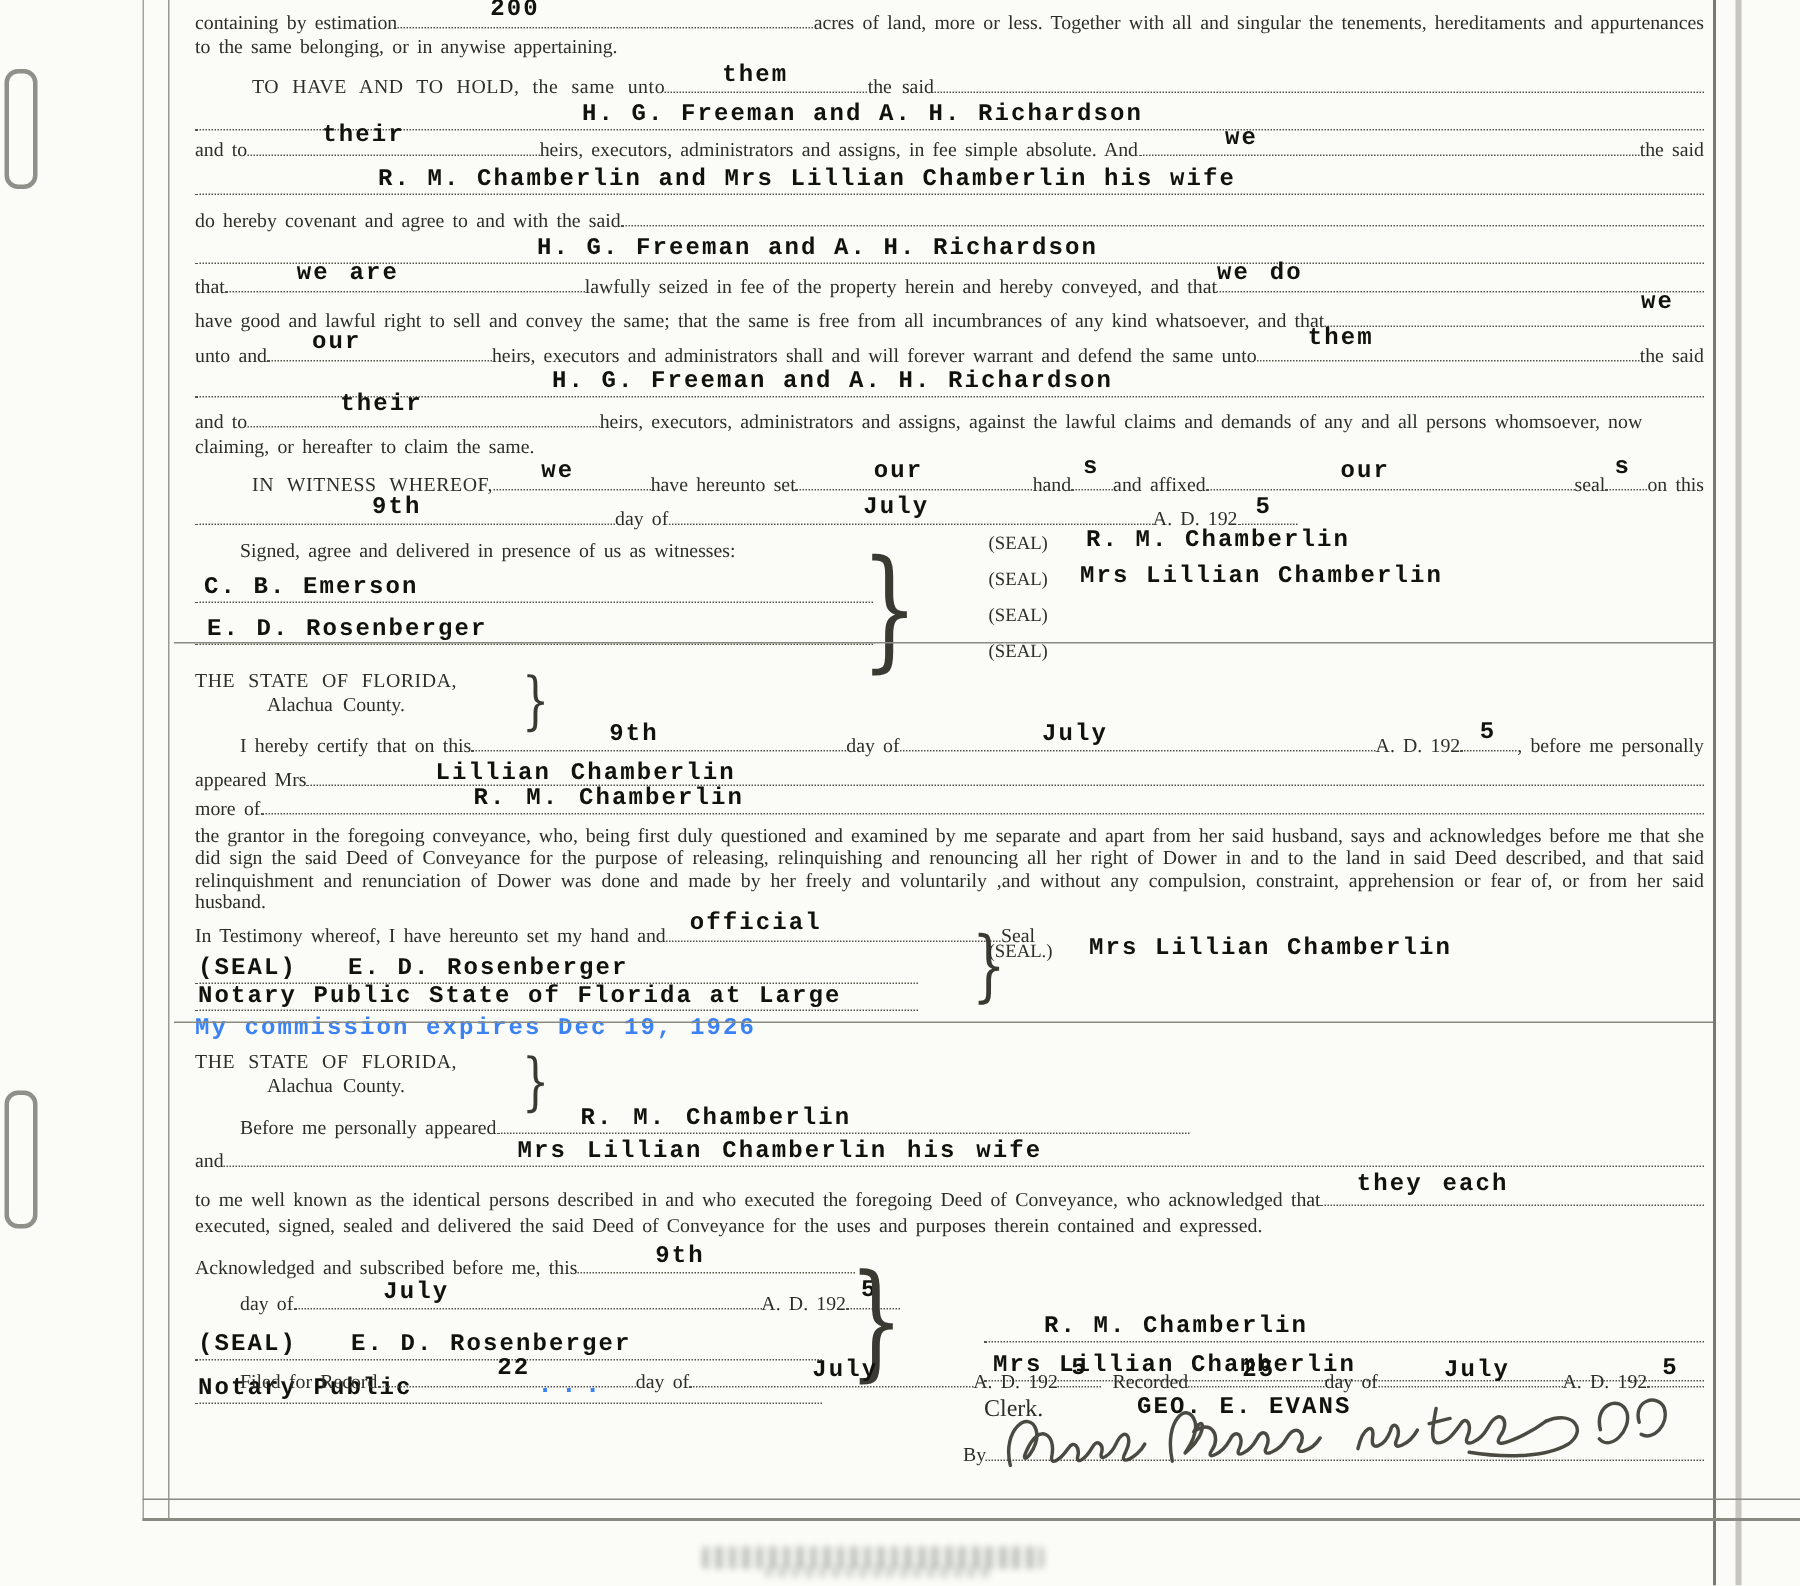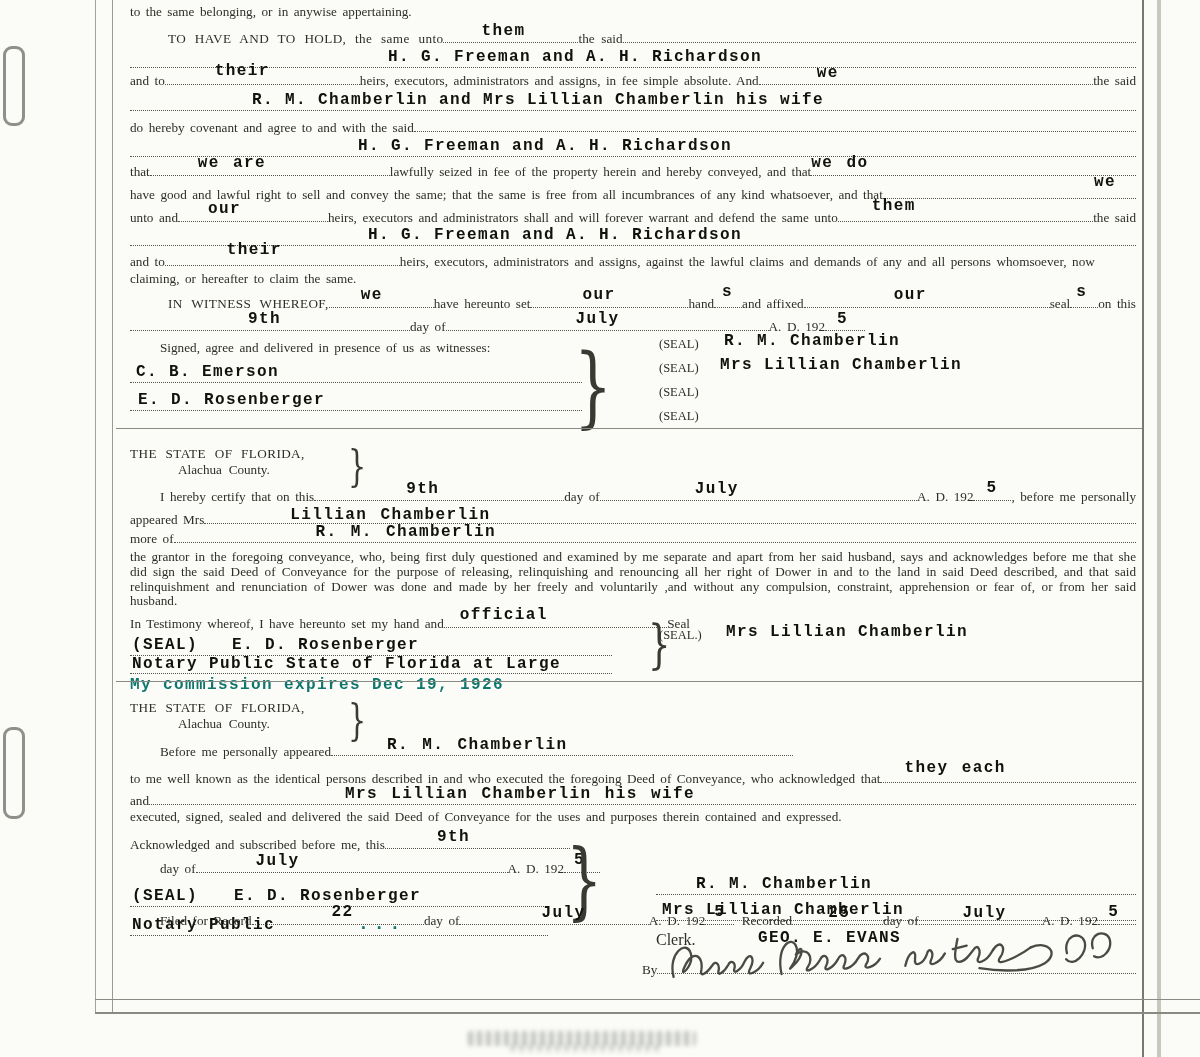--- a/index.html
+++ b/index.html
@@ -6,21 +6,21 @@
   body{position:relative;background:#fbfbf7;font-family:"Liberation Serif",serif;color:#2e2e29;overflow:hidden}
   .block{position:absolute;left:130px;width:1006px}
   .row{display:flex;align-items:baseline;white-space:nowrap;font-size:13.2px;min-height:20px}
   .print{display:inline-block}
   .caps{word-spacing:5px;letter-spacing:.4px}
   .sp2{word-spacing:2.2px}
   .sp3{word-spacing:3.4px}
   .blank{display:inline-block;position:relative;border-bottom:1.6px dotted #55534a;height:14px}
   .flex1{flex:1 1 40px}
   .typed{position:absolute;bottom:1px;font-family:"Liberation Mono",monospace;font-weight:700;font-size:16px;letter-spacing:1.4px;line-height:1;color:#12120c;white-space:nowrap}
-  .tstat{font-family:"Liberation Mono",monospace;font-weight:700;font-size:16px;letter-spacing:1.4px;color:#0f766e;white-space:nowrap}
+  .tstat{font-family:"Liberation Mono",monospace;font-weight:700;font-size:16px;letter-spacing:1.4px;color:#3b82f6;white-space:nowrap}
   .nameline{position:relative;border-bottom:1.6px dotted #55534a;height:20px}
   .brace{position:absolute;font-family:"DejaVu Serif",serif;color:#3a3a33;transform:scaleX(.68);transform-origin:left center}
   .hr{position:absolute;left:116px;width:1026px;border-top:1.4px solid #8a8a82}
   .vline{position:absolute;top:0}
   .punch{position:absolute;left:3px;width:16px;border:3px solid #90908a;border-radius:9px;background:#fbfbf7}
   .para{font-size:13.2px;line-height:14.8px;text-align:justify;word-spacing:1.6px;white-space:normal}
   .in30{padding-left:30px}.in38{padding-left:38px}.in48{padding-left:48px}
   .smudge{position:absolute;background:repeating-linear-gradient(90deg,#8e948e 0 5px,transparent 5px 9px);filter:blur(2px);opacity:.55;border-radius:3px}
   svg.sig{position:absolute;left:8px;bottom:-12px;transform:rotate(-2deg)}
 </style>
@@ -30,20 +30,27 @@
 <div class="punch" style="top:46px;height:74px"></div>
 <div class="punch" style="top:727px;height:86px"></div>
 <div class="vline" style="left:95px;height:1014px;width:1.2px;background:#a3a39b"></div>
 <div class="vline" style="left:112px;height:1014px;width:1.2px;background:#9a9a92"></div>
 <div class="vline" style="left:1142px;height:1057px;width:2px;background:#79796f"></div>
 <div class="vline" style="left:1157px;height:1057px;width:4px;background:#b5b5aa;opacity:.75"></div>
 
 <div class="block" style="top:4px">
 
   <div class="row sp2" style="min-height:15px">
+    <span class="print">containing by estimation</span>
+    <span class="blank" style="flex:1 1 120px">
+        <span class="typed" style="left:62px;bottom:4px">200</span>
+      </span>
+    <span class="print">acres of land, more or less.  Together with all and singular the tenements, hereditaments and appurtenances</span>
+  </div>
+  <div class="row sp2" style="min-height:15px">
     <span class="print">to the same belonging, or in anywise appertaining.</span>
   </div>
 
   <div class="row sp3 in38" style="margin-top:8px">
     <span class="print caps">TO HAVE AND TO HOLD, the same unto</span>
     <span class="blank" style="width:135px">
         <span class="typed" style="left:38px;bottom:3px">them</span>
       </span>
     <span class="print">the said</span>
     <span class="blank flex1"></span>
@@ -267,31 +274,31 @@
   <div class="row in48" style="min-height:17px">
     <span class="print sp3">Alachua County.</span>
   </div>
 
   <div class="row sp2 in30" style="margin-top:8px">
     <span class="print">Before me personally appeared</span>
     <span class="blank" style="width:462px">
         <span class="typed" style="left:56px;bottom:2px">R. M. Chamberlin</span>
       </span>
   </div>
+  <div class="row sp2" style="margin-top:2px;min-height:18px">
+    <span class="print">and</span>
+    <span class="blank flex1">
+        <span class="typed" style="left:196px;bottom:2px">Mrs Lillian Chamberlin his wife</span>
+      </span>
+  </div>
+
   <div class="row sp2" style="margin-top:7px">
     <span class="print">to me well known as the identical persons described in and who executed the foregoing Deed of Conveyance, who acknowledged that</span>
     <span class="blank flex1">
         <span class="typed" style="left:24px;bottom:6px">they each</span>
-      </span>
-  </div>
-
-  <div class="row sp2" style="margin-top:2px;min-height:18px">
-    <span class="print">and</span>
-    <span class="blank flex1">
-        <span class="typed" style="left:196px;bottom:2px">Mrs Lillian Chamberlin his wife</span>
       </span>
   </div>
   <div class="row sp2" style="min-height:15px">
     <span class="print">executed, signed, sealed and delivered the said Deed of Conveyance for the uses and purposes therein contained and expressed.</span>
   </div>
 
   <div style="position:relative">
     <div class="row sp2" style="margin-top:9px;width:440px">
       <span class="print">Acknowledged and subscribed before me, this</span>
       <span class="blank flex1">

